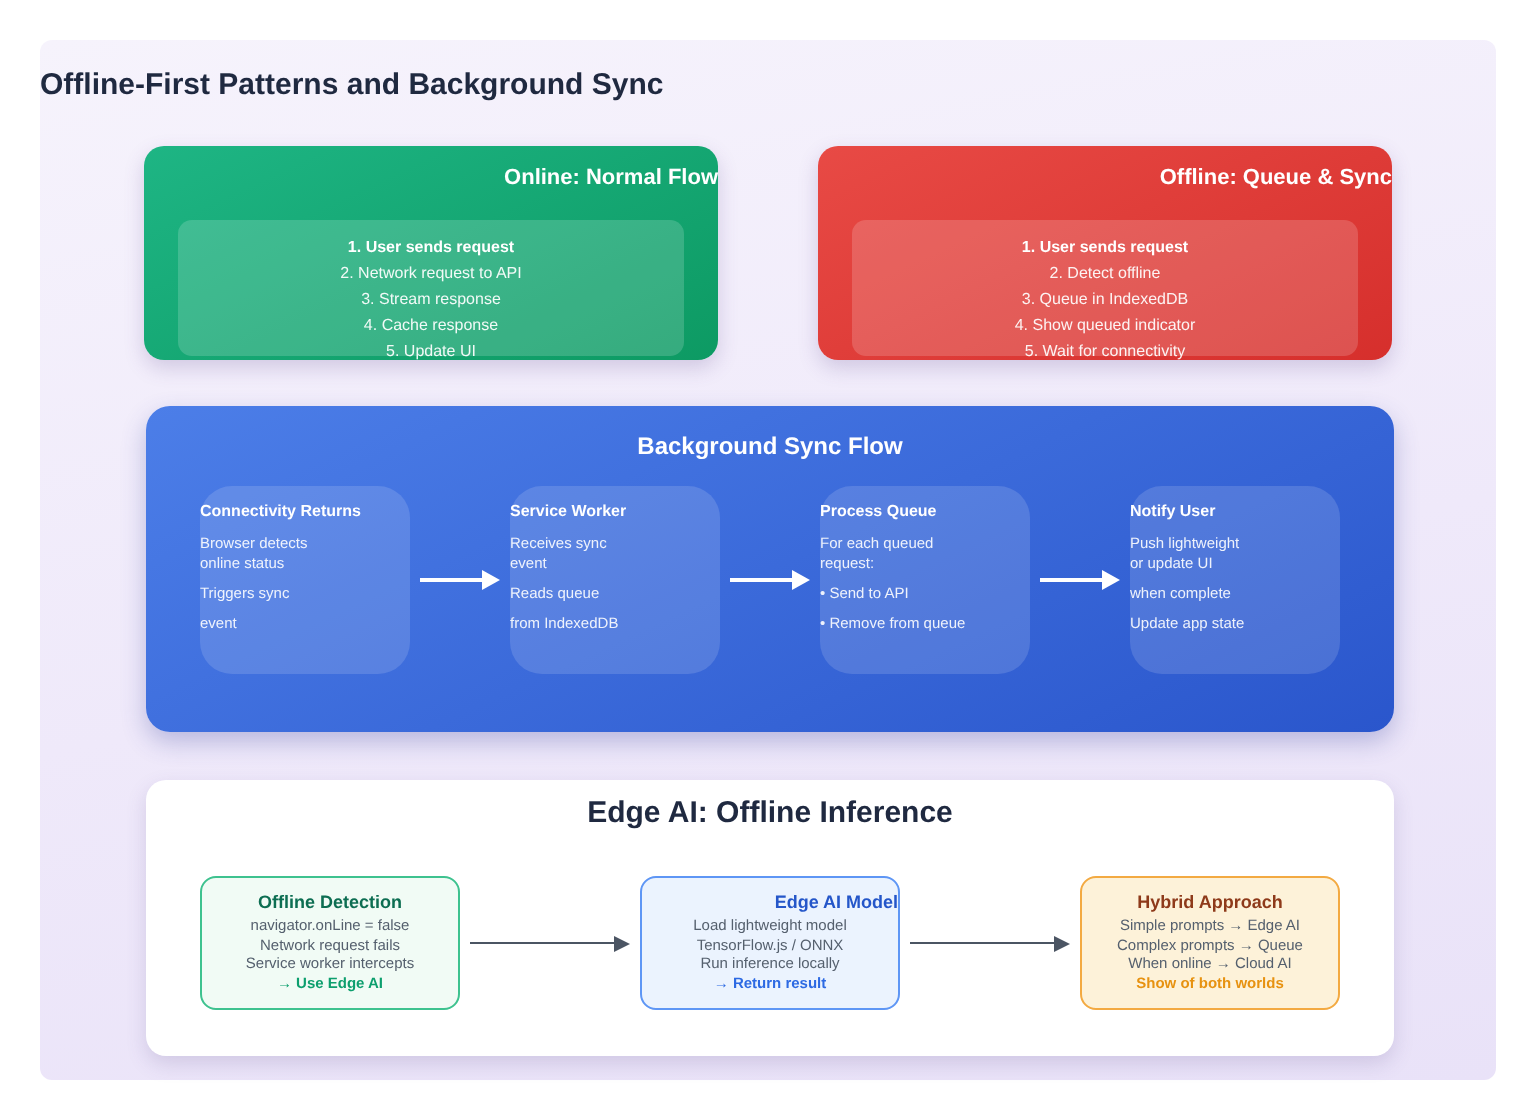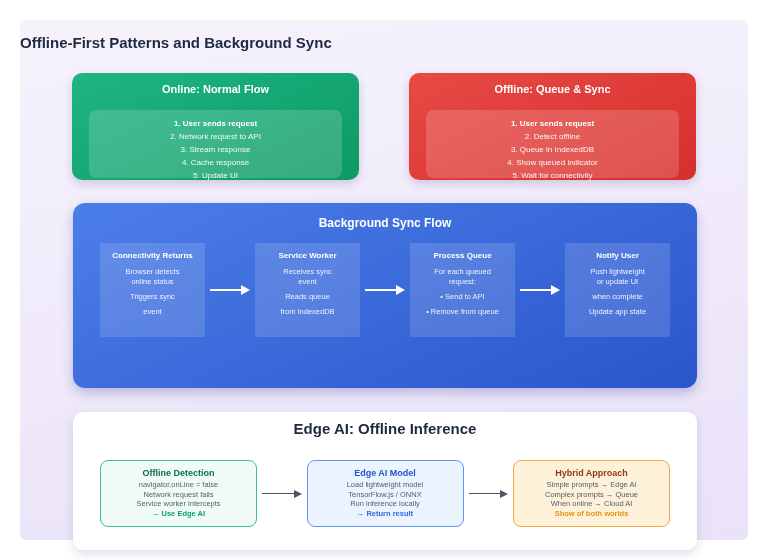--- a/index.html
+++ b/index.html
@@ -10,64 +10,64 @@
     border-radius: 6px; }
   .page-title { margin-top: 12px; text-align: left; font-size: 15px; font-weight: bold;
     color: #1f2940; line-height: 21px; }
 
   
   .top-row { display: flex; justify-content: space-between; padding: 0 52px; margin-top: 20px; }
   .flow-card { width: 287px; height: 107px; border-radius: 10px; overflow: hidden;
     box-shadow: 0 4px 10px rgba(90,70,140,0.22); color: #fff; }
   .flow-card.green { background: linear-gradient(155deg, #1eb584 0%, #0d9a63 100%); }
   .flow-card.red   { background: linear-gradient(155deg, #e84a45 0%, #d62f2c 100%); }
-  .flow-card-title { padding-top: 9px; text-align: center; font-size: 11px; font-weight: bold;
+  .flow-card-title { padding-top: 9px; text-align: right; font-size: 11px; font-weight: bold;
     line-height: 14px; }
   .steps-panel { margin: 14px 17px 0; height: 68px; border-radius: 7px;
     background: rgba(255,255,255,0.17); padding-top: 7px; text-align: center; overflow: visible; }
   .step { font-size: 8px; line-height: 13px; color: rgba(255,255,255,0.93); }
   .step.first { font-weight: bold; color: #ffffff; }
 
   
-  .sync-panel { margin: 23px 53px 0; width: 624px; height: 185px; border-radius: 12px;
+  .sync-panel { margin: 23px 53px 0; width: 624px; height: 163px; border-radius: 12px;
     background: linear-gradient(155deg, #4c7ee8 0%, #2a56cc 100%);
     box-shadow: 0 5px 12px rgba(60,70,160,0.30); }
   .sync-title { padding-top: 13px; text-align: center; font-size: 12px; font-weight: bold;
     color: #ffffff; line-height: 15px; }
   .sync-row { display: flex; align-items: center; padding: 0 27px; margin-top: 12px; }
-  .sync-box { width: 105px; height: 94px; border-radius: 0; background: rgba(255,255,255,0.14);
-    text-align: center; flex: none; }
+  .sync-box { width: 105px; height: 94px; border-radius: 16px; background: rgba(255,255,255,0.14);
+    text-align: left; flex: none; }
   .sync-box-title { padding-top: 7px; font-size: 8px; font-weight: bold; color: #ffffff;
     line-height: 11px; }
   .fline { font-size: 7.5px; line-height: 10px; color: rgba(255,255,255,0.90); }
   .fline.l1 { margin-top: 6px; }
   .fline.gap { margin-top: 5px; }
 
   .harrow { flex: 1; display: flex; align-items: center; margin: 0 5px; }
   .harrow .shaft { flex: 1; height: 2px; background: #ffffff; }
   .harrow .head { width: 0; height: 0; border-top: 5px solid transparent;
     border-bottom: 5px solid transparent; border-left: 9px solid #ffffff; }
   .harrow.dark .shaft { height: 1.5px; background: #4b5563; }
   .harrow.dark .head { border-top-width: 4px; border-bottom-width: 4px;
     border-left: 8px solid #4b5563; }
 
   
   .edge-panel { margin: 24px 53px 0; width: 624px; height: 138px; border-radius: 10px;
     background: #ffffff; box-shadow: 0 4px 10px rgba(90,70,140,0.18); }
   .edge-title { padding-top: 10px; text-align: center; font-size: 15px; font-weight: bold;
     color: #1f2940; line-height: 14px; }
   .edge-row { display: flex; align-items: center; padding: 0 27px; margin-top: 24px; }
-  .edge-box { width: 157px; height: 67px; border-radius: 8px; text-align: center;
+  .edge-box { width: 130px; height: 67px; border-radius: 8px; text-align: center;
     flex: none; border: 1.5px solid; }
   .edge-box.green  { background: #f1fbf5; border-color: #3ec28f; }
   .edge-box.blue   { background: #ebf3fe; border-color: #5e96f5; }
   .edge-box.orange { background: #fdf2d9; border-color: #f3aa42; }
   .edge-box-title { padding-top: 6px; font-size: 9px; font-weight: bold; line-height: 13px; }
   .edge-box.green  .edge-box-title { color: #0d6e52; }
-  .edge-box.blue   .edge-box-title { color: #2456c9; }
+  .edge-box.blue   .edge-box-title { color: #2456c9; text-align: right; }
   .edge-box.orange .edge-box-title { color: #8e3a1a; }
   .eline { font-size: 7.5px; line-height: 9.5px; color: #55606e; }
   .eline.hl { font-weight: bold; }
   .edge-box.green  .eline.hl { color: #0d9f6e; }
   .edge-box.blue   .eline.hl { color: #2d6ae3; }
   .edge-box.orange .eline.hl { color: #e79210; }
 </style>
 </head>
 <body>
 

